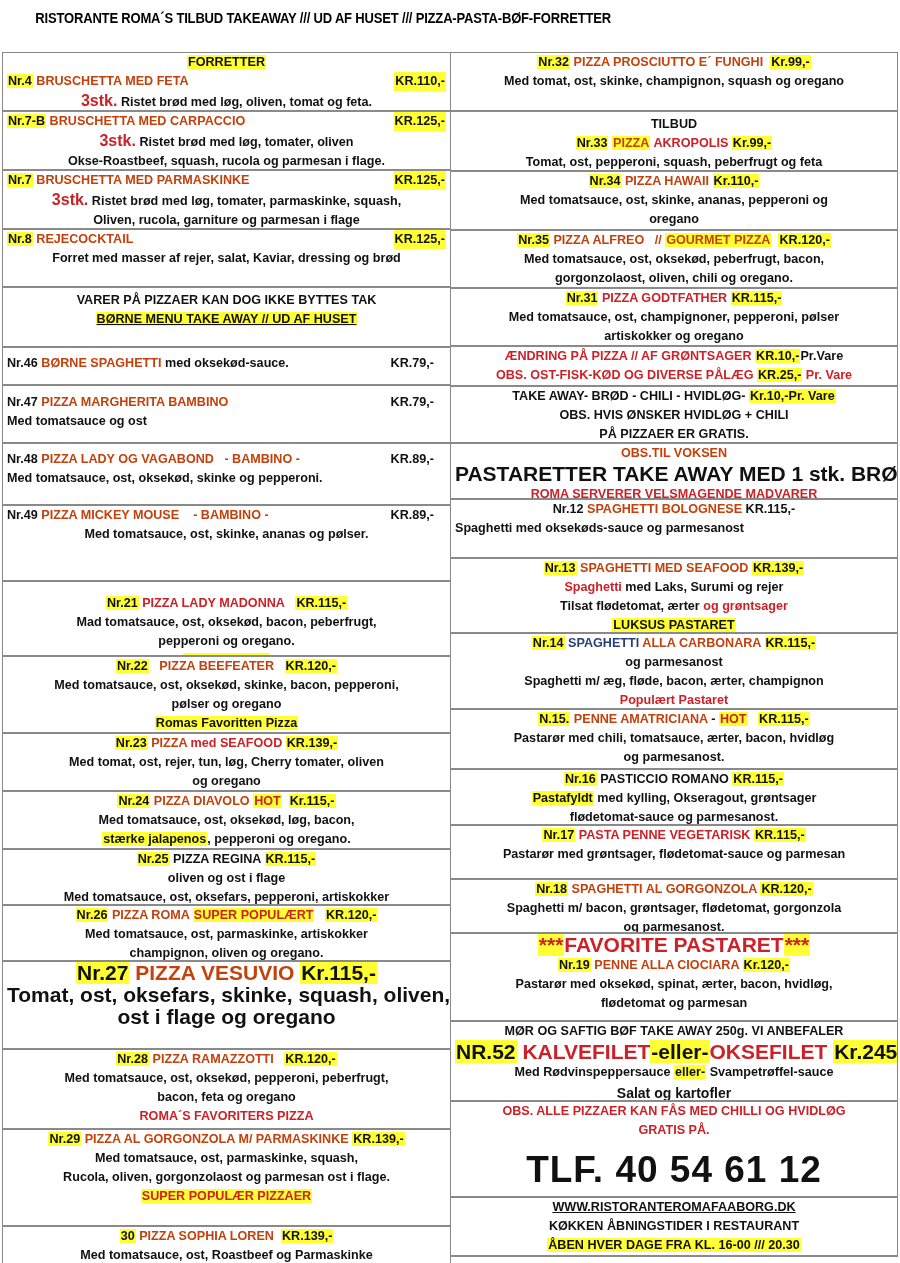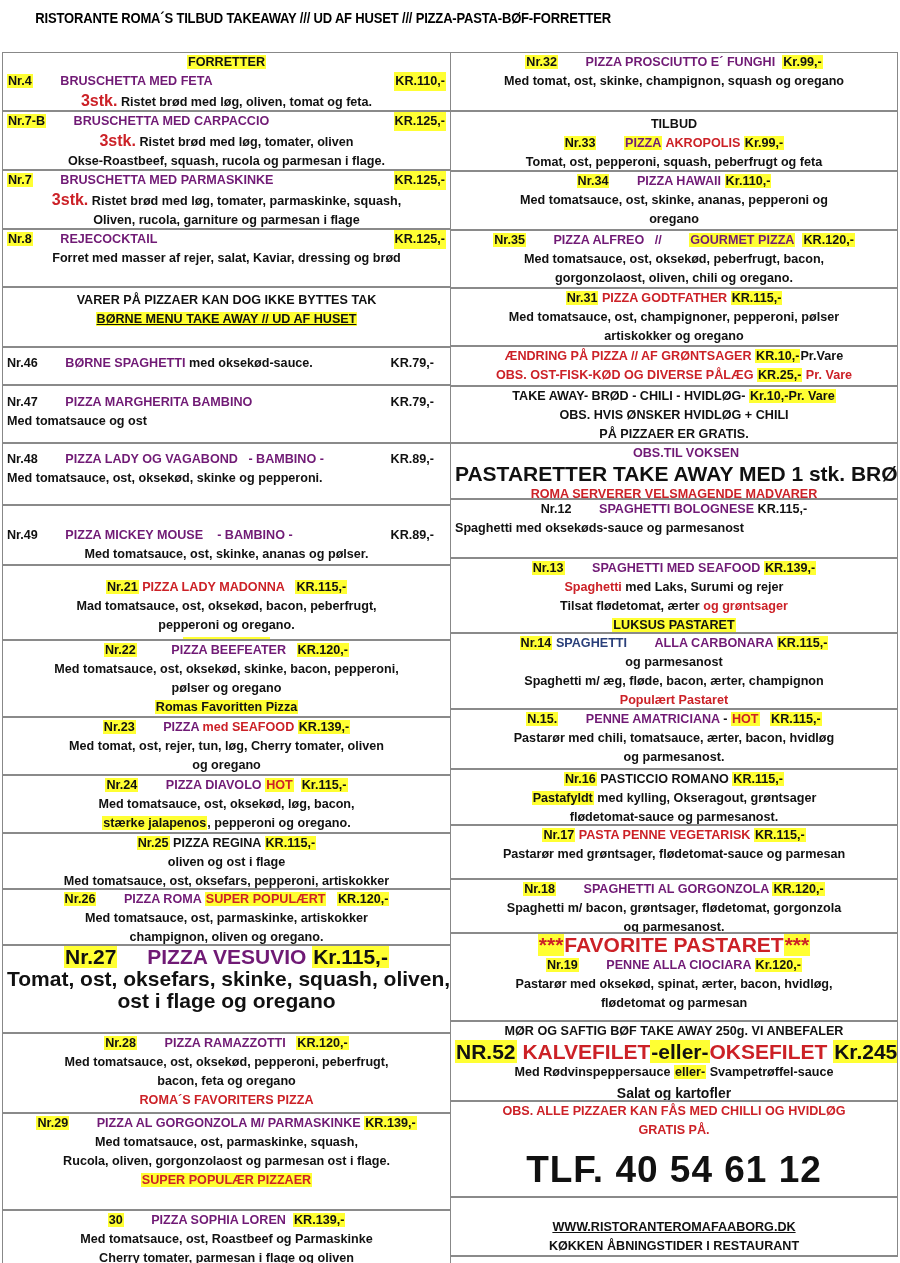--- a/index.html
+++ b/index.html
@@ -7,21 +7,21 @@
   body { font-family: "Liberation Sans", "DejaVu Sans", sans-serif; font-weight: bold; color: #111; position: relative; }
   .page-title { position: absolute; top: 10px; left: 0; width: 900px; text-align: left; padding-left: 38px; font-size: 14px; letter-spacing: -0.2px; color: #000; transform: scaleX(0.93); transform-origin: left; }
   .col { position: absolute; top: 52px; border: 1px solid #888; border-bottom: none; }
   .col.left { left: 2px; width: 449px; }
   .col.right { left: 450px; width: 448px; border-left: 1px solid #888; }
   .cell { border-bottom: 2px solid #8a8a8a; overflow: hidden; font-size: 12.6px; line-height: 19px; text-align: center; padding: 0 4px; }
   .line { white-space: nowrap; }
   .line.left { text-align: left; }
   .line.split { display: flex; justify-content: space-between; text-align: left; }
   .hl { background: #ffff33; padding: 0 1px; }
-  .blue { color: #701a75; margin-left: 24px; }
+  .blue { color: #c2410c; }
   .red { color: #cc2127; }
   .big { font-size: 21px; line-height: 22px; }
   .huge { font-size: 37px; line-height: 60px; letter-spacing: 1px; }
   .underline { text-decoration: underline; }
   .stk { color: #cc2127; font-size: 16px; }
 </style>
 </head>
 <body>
 
 <div class="page-title">RISTORANTE ROMA´S TILBUD TAKEAWAY /// UD AF HUSET /// PIZZA-PASTA-BØF-FORRETTER</div>
@@ -84,21 +84,21 @@
   </div>
 
   <div class="cell" style="height:62px; padding-top:6px">
     <div class="line split">
         <span><span>Nr.48</span> <span class="blue" style="white-space:pre">PIZZA LADY OG VAGABOND   - BAMBINO -</span></span>
         <span style="padding-right:12px">KR.89,-</span>
       </div>
     <div class="line left">Med tomatsauce, ost, oksekød, skinke og pepperoni.</div>
   </div>
 
-  <div class="cell" style="height:60px; padding-top:20px">
+  <div class="cell" style="height:76px; padding-top:0">
     <div class="line split">
         <span><span>Nr.49</span> <span class="blue" style="white-space:pre">PIZZA MICKEY MOUSE    - BAMBINO -</span></span>
         <span style="padding-right:12px">KR.89,-</span>
       </div>
     <div class="line">Med tomatsauce, ost, skinke, ananas og pølser.</div>
   </div>
 
   <div class="cell" style="height:75px; padding-top:12px">
     <div class="line"><span class="hl">Nr.21</span> <span class="red">PIZZA LADY MADONNA</span>&nbsp;&nbsp; <span class="hl">KR.115,-</span></div>
     <div class="line">Mad tomatsauce, ost, oksekød, bacon, peberfrugt,</div>
@@ -267,18 +267,18 @@
     <div class="line"><span>Med Rødvinspeppersauce </span><span class="hl">eller-</span><span> Svampetrøffel-sauce</span></div>
     <div class="line big" style="font-size:14px">Salat og kartofler</div>
   </div>
 
   <div class="cell" style="height:96px">
     <div class="line red">OBS. ALLE PIZZAER KAN FÅS MED CHILLI OG HVIDLØG</div>
     <div class="line red">GRATIS PÅ.</div>
     <div class="line huge">TLF. 40 54 61 12</div>
   </div>
 
-  <div class="cell" style="height:59px; padding-top:20px">
+  <div class="cell" style="height:59px; padding-top:0">
     <div class="line underline">WWW.RISTORANTEROMAFAABORG.DK</div>
     <div class="line">KØKKEN ÅBNINGSTIDER I RESTAURANT</div>
     <div class="line"><span class="hl">ÅBEN HVER DAGE FRA KL. 16-00 /// 20.30</span></div>
   </div>
 </div>
 
 </body></html>

